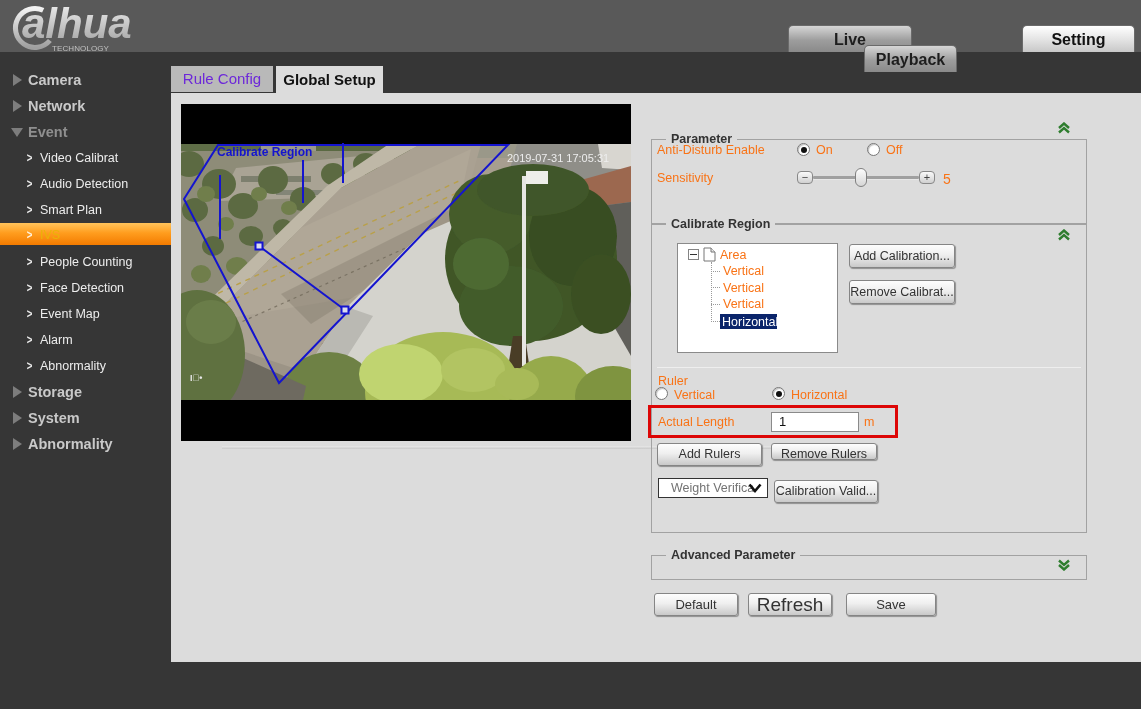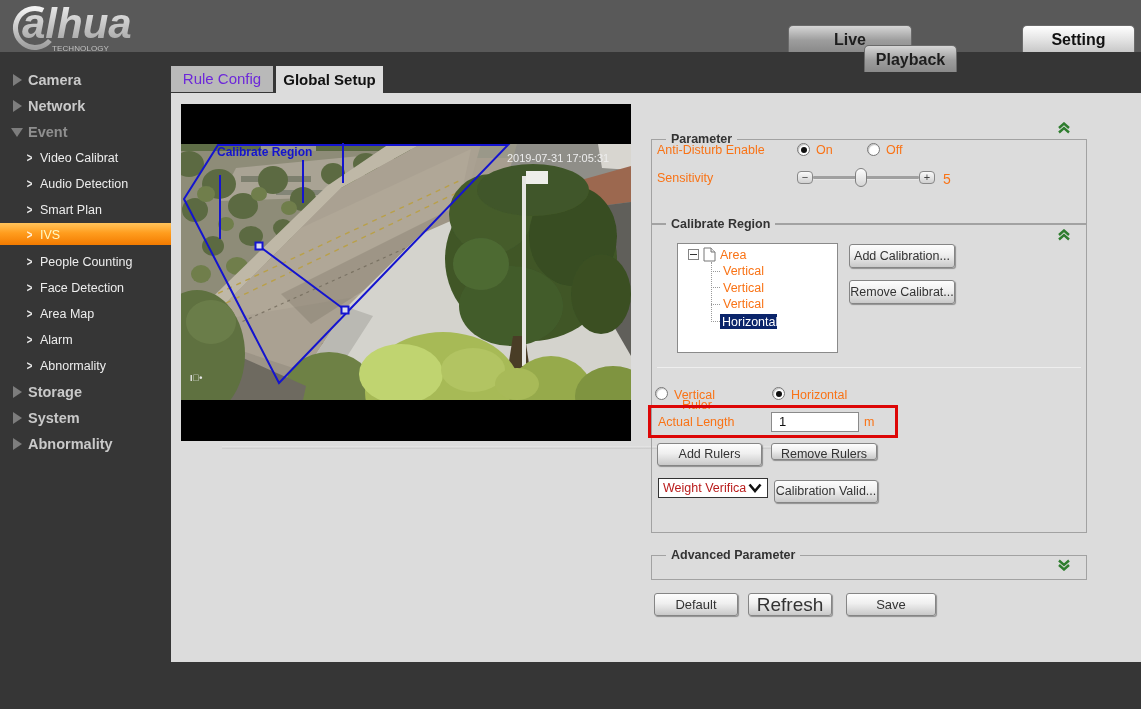--- a/index.html
+++ b/index.html
@@ -67,27 +67,27 @@
 <div class="tri-d" style="top:128px"></div>
 <div class="m1" style="top:124px;color:#8f8f8f">Event</div>
 <div class="chev" style="top:151px">&gt;</div>
 <div class="m2" style="top:151px">Video Calibrat</div>
 <div class="chev" style="top:177px">&gt;</div>
 <div class="m2" style="top:177px">Audio Detection</div>
 <div class="chev" style="top:203px">&gt;</div>
 <div class="m2" style="top:203px">Smart Plan</div>
 <div id="ivsrow"></div>
 <div class="chev" style="top:228px;color:#fff3e0;">&gt;</div>
-<div class="m2" style="top:228px;color:#fef9c3;">IVS</div>
+<div class="m2" style="top:228px;color:#eab308;">IVS</div>
 <div class="chev" style="top:255px">&gt;</div>
 <div class="m2" style="top:255px">People Counting</div>
 <div class="chev" style="top:281px">&gt;</div>
 <div class="m2" style="top:281px">Face Detection</div>
 <div class="chev" style="top:307px">&gt;</div>
-<div class="m2" style="top:307px">Area Map</div>
+<div class="m2" style="top:307px">Event Map</div>
 <div class="chev" style="top:333px">&gt;</div>
 <div class="m2" style="top:333px">Alarm</div>
 <div class="chev" style="top:359px">&gt;</div>
 <div class="m2" style="top:359px">Abnormality</div>
 <div class="tri-r" style="top:386px"></div>
 <div class="m1" style="top:384px">Storage</div>
 <div class="tri-r" style="top:412px"></div>
 <div class="m1" style="top:410px">System</div>
 <div class="tri-r" style="top:438px"></div>
 <div class="m1" style="top:436px">Abnormality</div>
@@ -247,34 +247,34 @@
 <div class="lbl" style="left:720px;top:248px;">Area</div>
 <div class="lbl" style="left:723px;top:264px;">Vertical</div>
 <div class="lbl" style="left:723px;top:281px;">Vertical</div>
 <div class="lbl" style="left:723px;top:297px;">Vertical</div>
 <div class="abs" style="left:720px;top:314px;width:57px;height:15px;background:#0a246a;"></div>
 <div class="lbl" style="left:722px;top:315px;color:#fff;font-size:12.5px;">Horizontal</div>
 <div class="btn" style="left:849px;top:244px;width:106px;height:24px;line-height:22px;">Add Calibration...</div>
 <div class="btn" style="left:849px;top:280px;width:106px;height:24px;line-height:22px;font-size:12.5px;">Remove Calibrat...</div>
 
 <div class="abs" style="left:657px;top:367px;width:424px;height:1px;background:#c3c3c3;border-bottom:1px solid #eee;"></div>
-<div class="lbl" style="left:682px;top:374px;margin-top:24px;">Ruler</div>
+<div class="lbl" style="left:658px;top:374px;">Ruler</div>
 <div class="radio" style="left:655px;top:387px;"></div>
 <div class="lbl" style="left:674px;top:388px;">Vertical</div>
 <div class="radio sel" style="left:772px;top:387px;"></div>
 <div class="lbl" style="left:791px;top:388px;">Horizontal</div>
 
 <div class="abs" style="left:648px;top:405px;width:250px;height:33px;border:3.5px solid #dd0606;"></div>
 <div class="lbl" style="left:658px;top:415px;">Actual Length</div>
 <div class="abs" style="left:771px;top:412px;width:88px;height:20px;background:#fff;border:1px solid #8a8a8a;font-size:13px;color:#111;line-height:18px;padding-left:7px;">1</div>
 <div class="lbl" style="left:864px;top:415px;">m</div>
 <div class="btn" style="left:657px;top:443px;width:105px;height:23px;line-height:21px;">Add Rulers</div>
 <div class="btn" style="left:771px;top:443px;width:106px;height:17px;line-height:21px;">Remove Rulers</div>
 
-<div class="abs" style="left:658px;top:478px;width:110px;height:20px;background:#fff;border:1px solid #333;font-size:12.5px;color:#b91c1c;line-height:19px;padding-left:4px;white-space:nowrap;overflow:hidden;">Weight Verifica</div>
+<div class="abs" style="left:658px;top:478px;width:110px;height:20px;background:#fff;border:1px solid #333;font-size:12.5px;color:#737373;line-height:19px;padding-left:12px;white-space:nowrap;overflow:hidden;">Weight Verifica</div>
 <svg class="abs" style="left:748px;top:483px" width="14" height="10" viewBox="0 0 14 10">
   <path d="M1.5 1.5 L7 8 L12.5 1.5" fill="none" stroke="#111" stroke-width="2.6"></path>
 </svg>
 <div class="btn" style="left:774px;top:480px;width:104px;height:23px;line-height:21px;font-size:12.5px;">Calibration Valid...</div>
 
 <div class="fs" style="left:651px;top:555px;width:436px;height:25px;padding-left:31px;">
   <span class="lg">Advanced Parameter</span>
 </div>
 <svg class="abs" style="left:1057px;top:559px" width="14" height="12" viewBox="0 0 14 12">
   <path d="M2 1.5 L7 6 L12 1.5" fill="none" stroke="#2e7d2e" stroke-width="2.4"></path>

